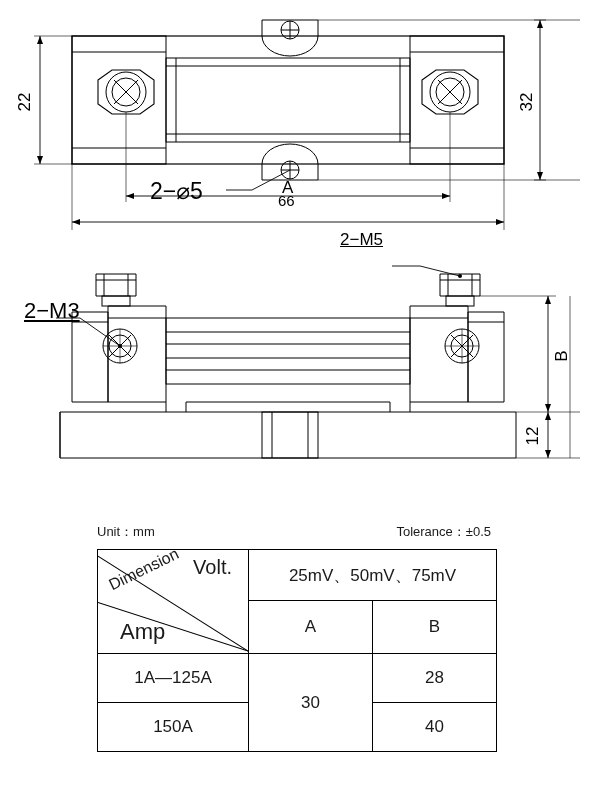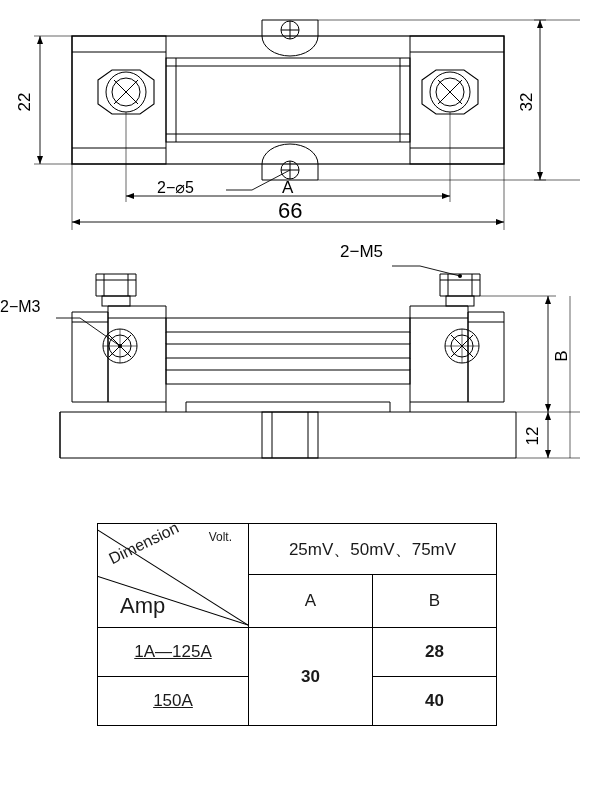--- a/index.html
+++ b/index.html
@@ -83,21 +83,21 @@
     position: absolute;
     left: 0;
     top: 0;
     width: 100%;
     height: 100%;
   }
   .corner-volt {
     position: absolute;
     right: 16px;
     top: 6px;
-    font-size: 12px;
+    font-size: 20px;
   }
   .corner-dim {
     position: absolute;
     left: 8px;
     top: 28px;
     font-size: 16px;
     transform: rotate(-26deg);
     transform-origin: left top;
   }
   .corner-amp {
@@ -111,26 +111,24 @@
     font-size: 17px;
   }
   td.sub {
     height: 52px;
     width: 125px;
     font-size: 17px;
   }
   td.rowlbl {
     height: 48px;
     font-size: 17px;
-    text-decoration: underline;
   }
   td.cell {
     height: 48px;
     font-size: 17px;
-    font-weight: bold;
   }
 </style>
 </head>
 <body>
 
 <div class="stage">
 
   <svg class="drawing" viewBox="0 0 600 799">
     <g fill="none" stroke="#000" stroke-width="1" shape-rendering="geometricPrecision">
 
@@ -282,36 +280,40 @@
       <polygon points="548,458 545,450 551,450" fill="#000" stroke="none"></polygon>
       <line x1="516" y1="458" x2="580" y2="458" stroke-width="0.6"></line>
       <line x1="570" y1="296" x2="570" y2="458" stroke-width="0.6"></line>
     </g>
   </svg>
 
   <div class="lbl vert" style="left:16px; top:92px; font-size:17px; transform:rotate(-90deg);">22</div>
 
   <div class="lbl vert" style="left:518px; top:92px; font-size:17px; transform:rotate(-90deg);">32</div>
 
-  <div class="lbl" style="left:157px; top:178px; font-size:16px;">2−⌀5</div>
+  <div class="lbl" style="left:150px; top:178px; font-size:23px;">2−⌀5</div>
 
   <div class="lbl" style="left:282px; top:178px; font-size:17px;">A</div>
 
-  <div class="lbl" style="left:278px; top:198px; font-size:22px;">66</div>
-
-  <div class="lbl" style="left:0; top:298px; font-size:16px;">2−M3</div>
-
-  <div class="lbl" style="left:340px; top:242px; font-size:17px;">2−M5</div>
+  <div class="lbl" style="left:278px; top:192px; font-size:15px;">66</div>
+
+  <div class="lbl" style="left:24px; top:298px; font-size:22px;text-decoration:underline;">2−M3</div>
+
+  <div class="lbl" style="left:340px; top:230px; font-size:17px;text-decoration:underline;">2−M5</div>
 
   <div class="lbl vert" style="left:556px; top:346px; font-size:17px; transform:rotate(-90deg);">B</div>
 
   <div class="lbl vert" style="left:524px; top:426px; font-size:17px; transform:rotate(-90deg);">12</div>
 
   <div class="spec-table">
 
+    <div class="table-head">
+      <div class="unit">Unit：mm</div>
+      <div class="tol">Tolerance：±0.5</div>
+    </div>
 
     <table class="grid">
       <tbody>
         <tr>
           <td class="corner" rowspan="2">
             <svg viewBox="0 0 150 102" preserveAspectRatio="none">
               <line x1="0" y1="6" x2="150" y2="100" stroke="#000" stroke-width="1"></line>
               <line x1="0" y1="52" x2="150" y2="100" stroke="#000" stroke-width="1"></line>
             </svg>
             <div class="corner-volt">Volt.</div>

